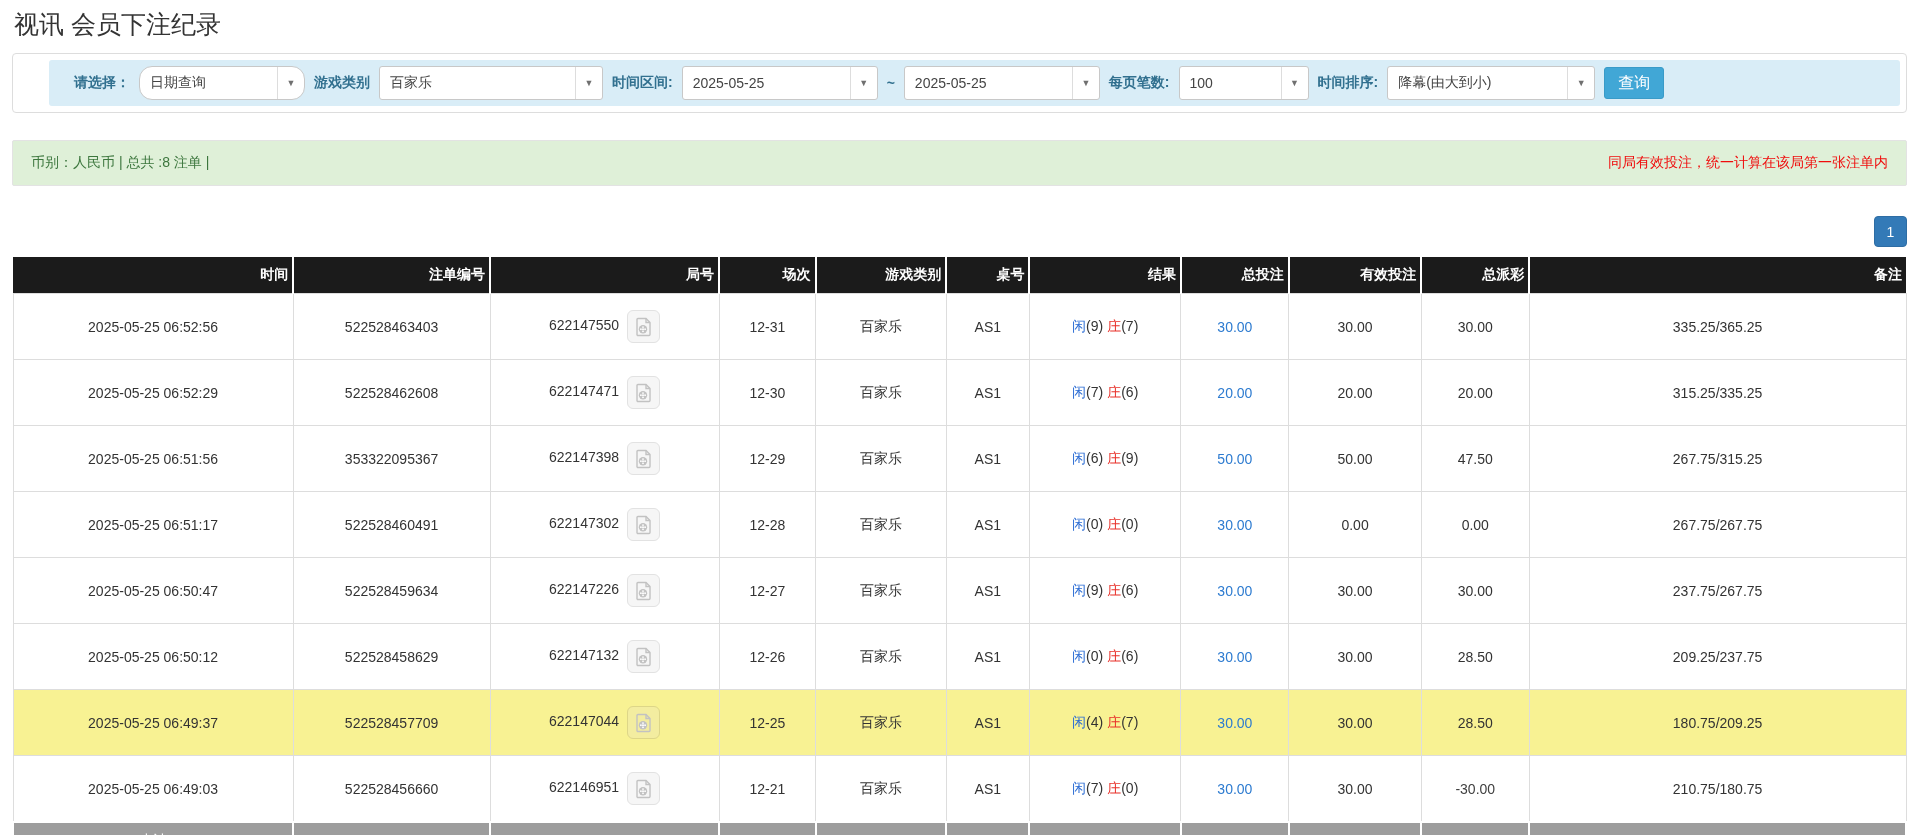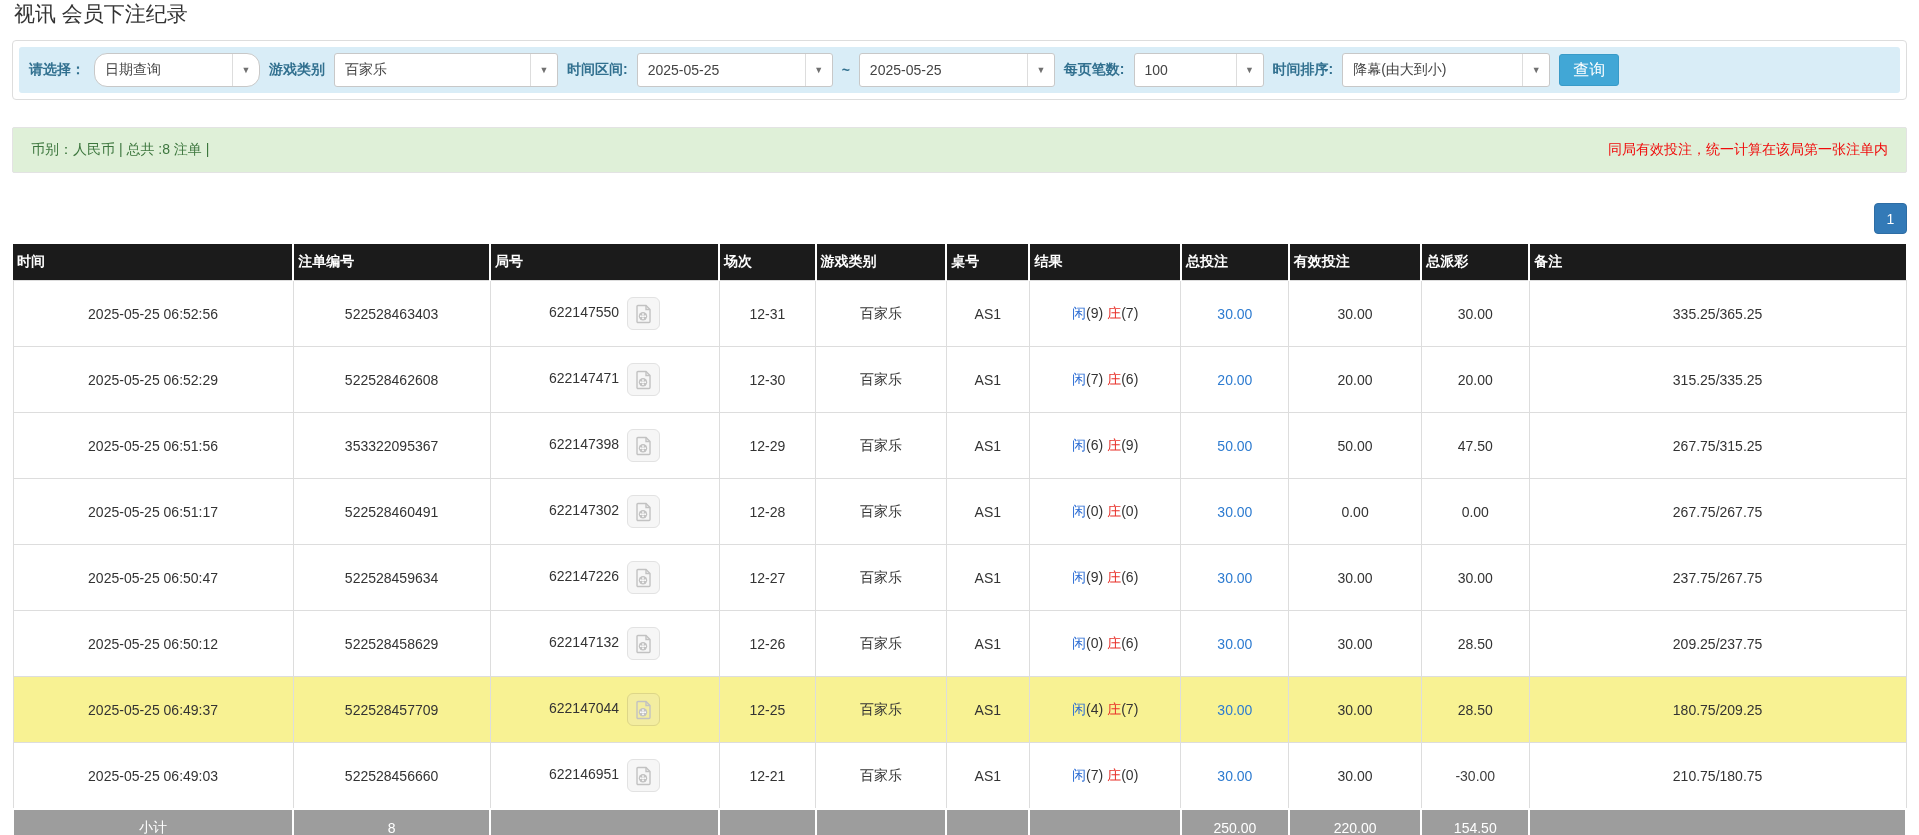--- a/index.html
+++ b/index.html
@@ -1,44 +1,44 @@
 <!DOCTYPE html>
 <html><head>
 <meta charset="utf-8">
 <style>
   * { box-sizing: border-box; margin: 0; padding: 0; }
   html, body { width: 1919px; height: 835px; overflow: hidden; background: #fff; }
   body { font-family: "Liberation Sans", "DejaVu Sans", sans-serif; font-size: 14px; color: #333; }
   .page { padding: 0 12px; }
 
-  .page-title { font-size: 21px; font-weight: 500; color: #333; padding: 0 2px 12px; }
+  .page-title { font-size: 25px; font-weight: 500; color: #333; padding: 8px 2px 12px; }
 
   
   .filter-panel { border: 1px solid #ddd; border-radius: 4px; padding: 6px; margin-bottom: 27px; }
-  .filter-bar { background: #d9edf7; border-radius: 3px; padding: 6px 10px; display: flex; align-items: center; gap: 9px; }
+  .filter-bar { background: #d9edf7; border-radius: 3px; padding: 6px 25px; display: flex; align-items: center; gap: 9px; margin-left: 30px; }
   .flabel { color: #31708f; font-weight: bold; white-space: nowrap; }
   .select { background: #fff; border: 1px solid #c8c8c8; border-radius: 3px; height: 34px; display: flex; align-items: center; cursor: pointer; }
   .sel-text { padding: 0 10px; flex: 1; color: #444; white-space: nowrap; overflow: hidden; }
   .sel-arrow { width: 27px; align-self: stretch; border-left: 1px solid #ddd; display: flex; align-items: center; justify-content: center; color: #707070; font-size: 9px; }
   .w1 { width: 166px; border-radius: 13px; } .w2 { width: 224px; } .wd { width: 196px; } .w5 { width: 130px; } .w6 { width: 208px; }
   .tilde { color: #31708f; font-weight: bold; }
   .search-btn { background: #41a7d6; border: 1px solid #399bc8; color: #fff; border-radius: 3px; height: 32px; padding: 0 13px; font-size: 16px; cursor: pointer; font-family: inherit; }
 
   
   .summary-bar { background: #dff0d8; border: 1px solid #e3e3e3; border-radius: 2px; padding: 13px 18px; display: flex; justify-content: space-between; align-items: center; color: #3c763d; }
   .summary-notice { color: #f00c0c; }
 
   
   .pagination { display: flex; justify-content: flex-end; }
   .pagination.top { margin-top: 30px; margin-bottom: 10px; }
   .page-btn { background: #337ab7; border: 1px solid #2e6da4; color: #fff; width: 33px; height: 31px; border-radius: 4px; display: flex; align-items: center; justify-content: center; font-size: 14px; text-decoration: none; cursor: pointer; }
 
   
   table.records { width: 100%; border-collapse: collapse; table-layout: fixed; }
-  thead th { background: #1b1b1b; color: #fff; font-weight: bold; font-size: 14px; padding: 9px 4px; border-left: 2px solid #fff; text-align: left; }
+  thead th { background: #1b1b1b; color: #fff; font-weight: bold; font-size: 14px; padding: 9px 4px; border-left: 2px solid #fff; text-align: right; }
   thead th:first-child { border-left: none; }
   .col-time { width: 14.8%; } .col-betid { width: 10.4%; } .col-round { width: 12.1%; }
   .col-session { width: 5.1%; } .col-game { width: 6.9%; } .col-tableno { width: 4.4%; }
   .col-result { width: 8%; } .col-totalbet { width: 5.7%; } .col-validbet { width: 7%; }
   .col-payout { width: 5.7%; }
   tbody.data td { border: 1px solid #ddd; text-align: center; padding: 16px 4px; color: #333; background: #fff; height: 54px; vertical-align: middle; }
   tbody.data tr.highlight td { background: #f8f293; }
   .res-player { color: #2b6cd4; }
   .res-banker { color: #e8312a; margin-left: 4px; }
   .res-score { color: #333; }

